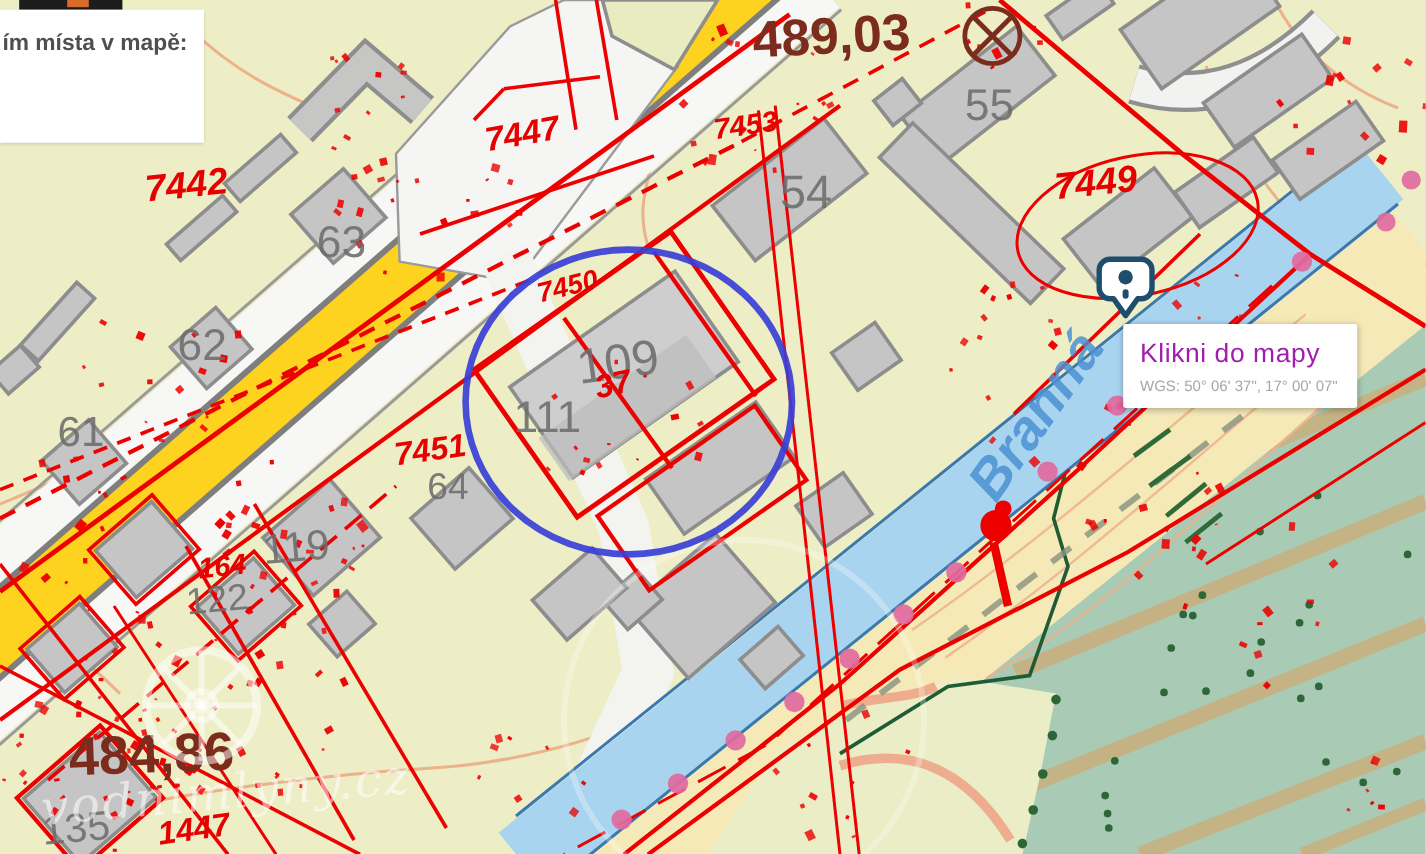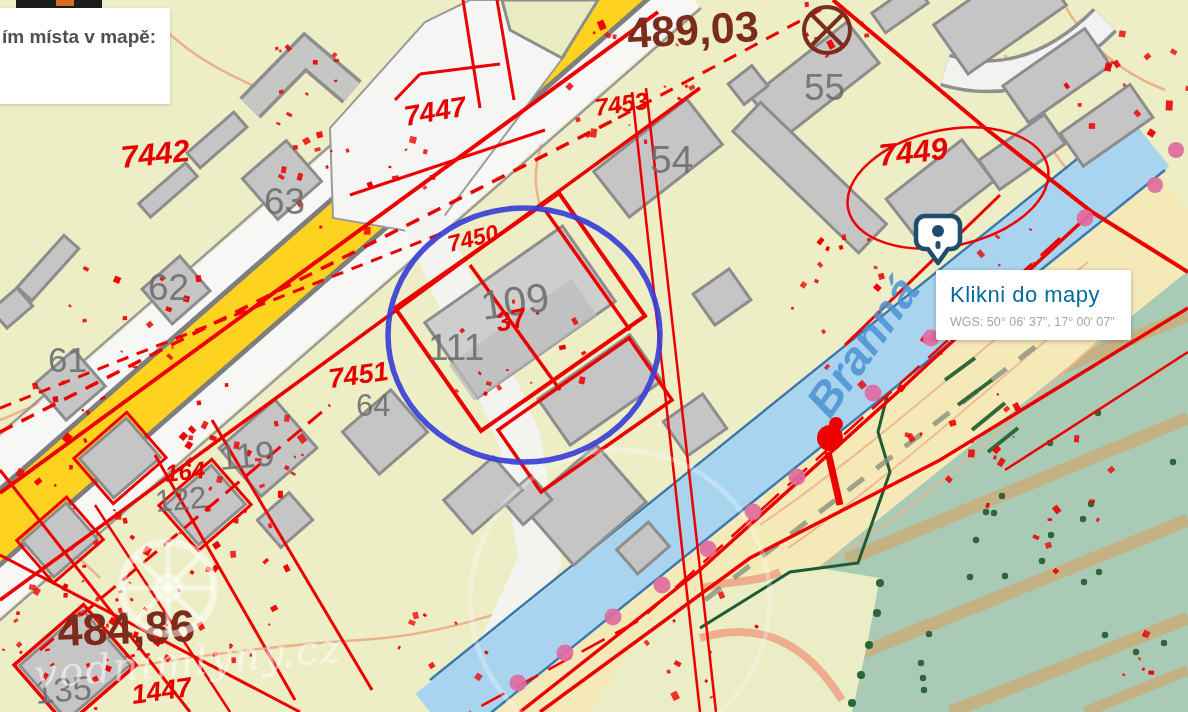--- a/index.html
+++ b/index.html
@@ -1,25 +1,25 @@
 <!DOCTYPE html>
 <html><head>
 <meta charset="utf-8">
 <style>
   html,body{margin:0;padding:0;background:#dddddd;}
   #stage{position:relative;width:1188px;height:712px;overflow:hidden;
          font-family:"Liberation Sans",sans-serif;}
   #map-svg{position:absolute;left:0;top:0;}
-  .panel{position:absolute;left:0;top:8px;width:170px;height:96px;background:#ffffff;
+  .panel{position:absolute;left:0;top:8px;width:170px;height:111px;background:#ffffff;
          box-shadow:0 1px 3px rgba(0,0,0,.2);text-align:right;}
   .panel-text{position:absolute;left:2px;top:18px;font-size:19px;font-weight:bold;
          color:#4f4f4f;white-space:nowrap;}
   .tooltip{position:absolute;left:936px;top:270px;background:#ffffff;border-radius:2px;
          box-shadow:0 1px 5px rgba(0,0,0,.28);padding:12px 16px 11px 14px;min-width:158px;}
-  .tooltip-title{font-size:22px;color:#0369a1;letter-spacing:.5px;white-space:nowrap;}
+  .tooltip-title{font-size:22px;color:#a21caf;letter-spacing:.5px;white-space:nowrap;}
   .tooltip-coords{font-size:12.5px;color:#a6a6a6;margin-top:7px;white-space:nowrap;}
   .watermark{position:absolute;left:34px;top:638px;font-family:"DejaVu Serif",serif;
          font-style:italic;font-size:40px;color:rgba(255,255,255,.55);
          transform:rotate(-5deg);letter-spacing:2px;pointer-events:none;}
   text{font-family:"Liberation Sans",sans-serif;}
   .bnum{fill:#6d6d6d;opacity:.88;}
   .rnum{fill:#e60000;font-style:italic;font-weight:bold;}
   .elev{fill:#7b2c1d;font-weight:bold;}
 </style>
 </head>

